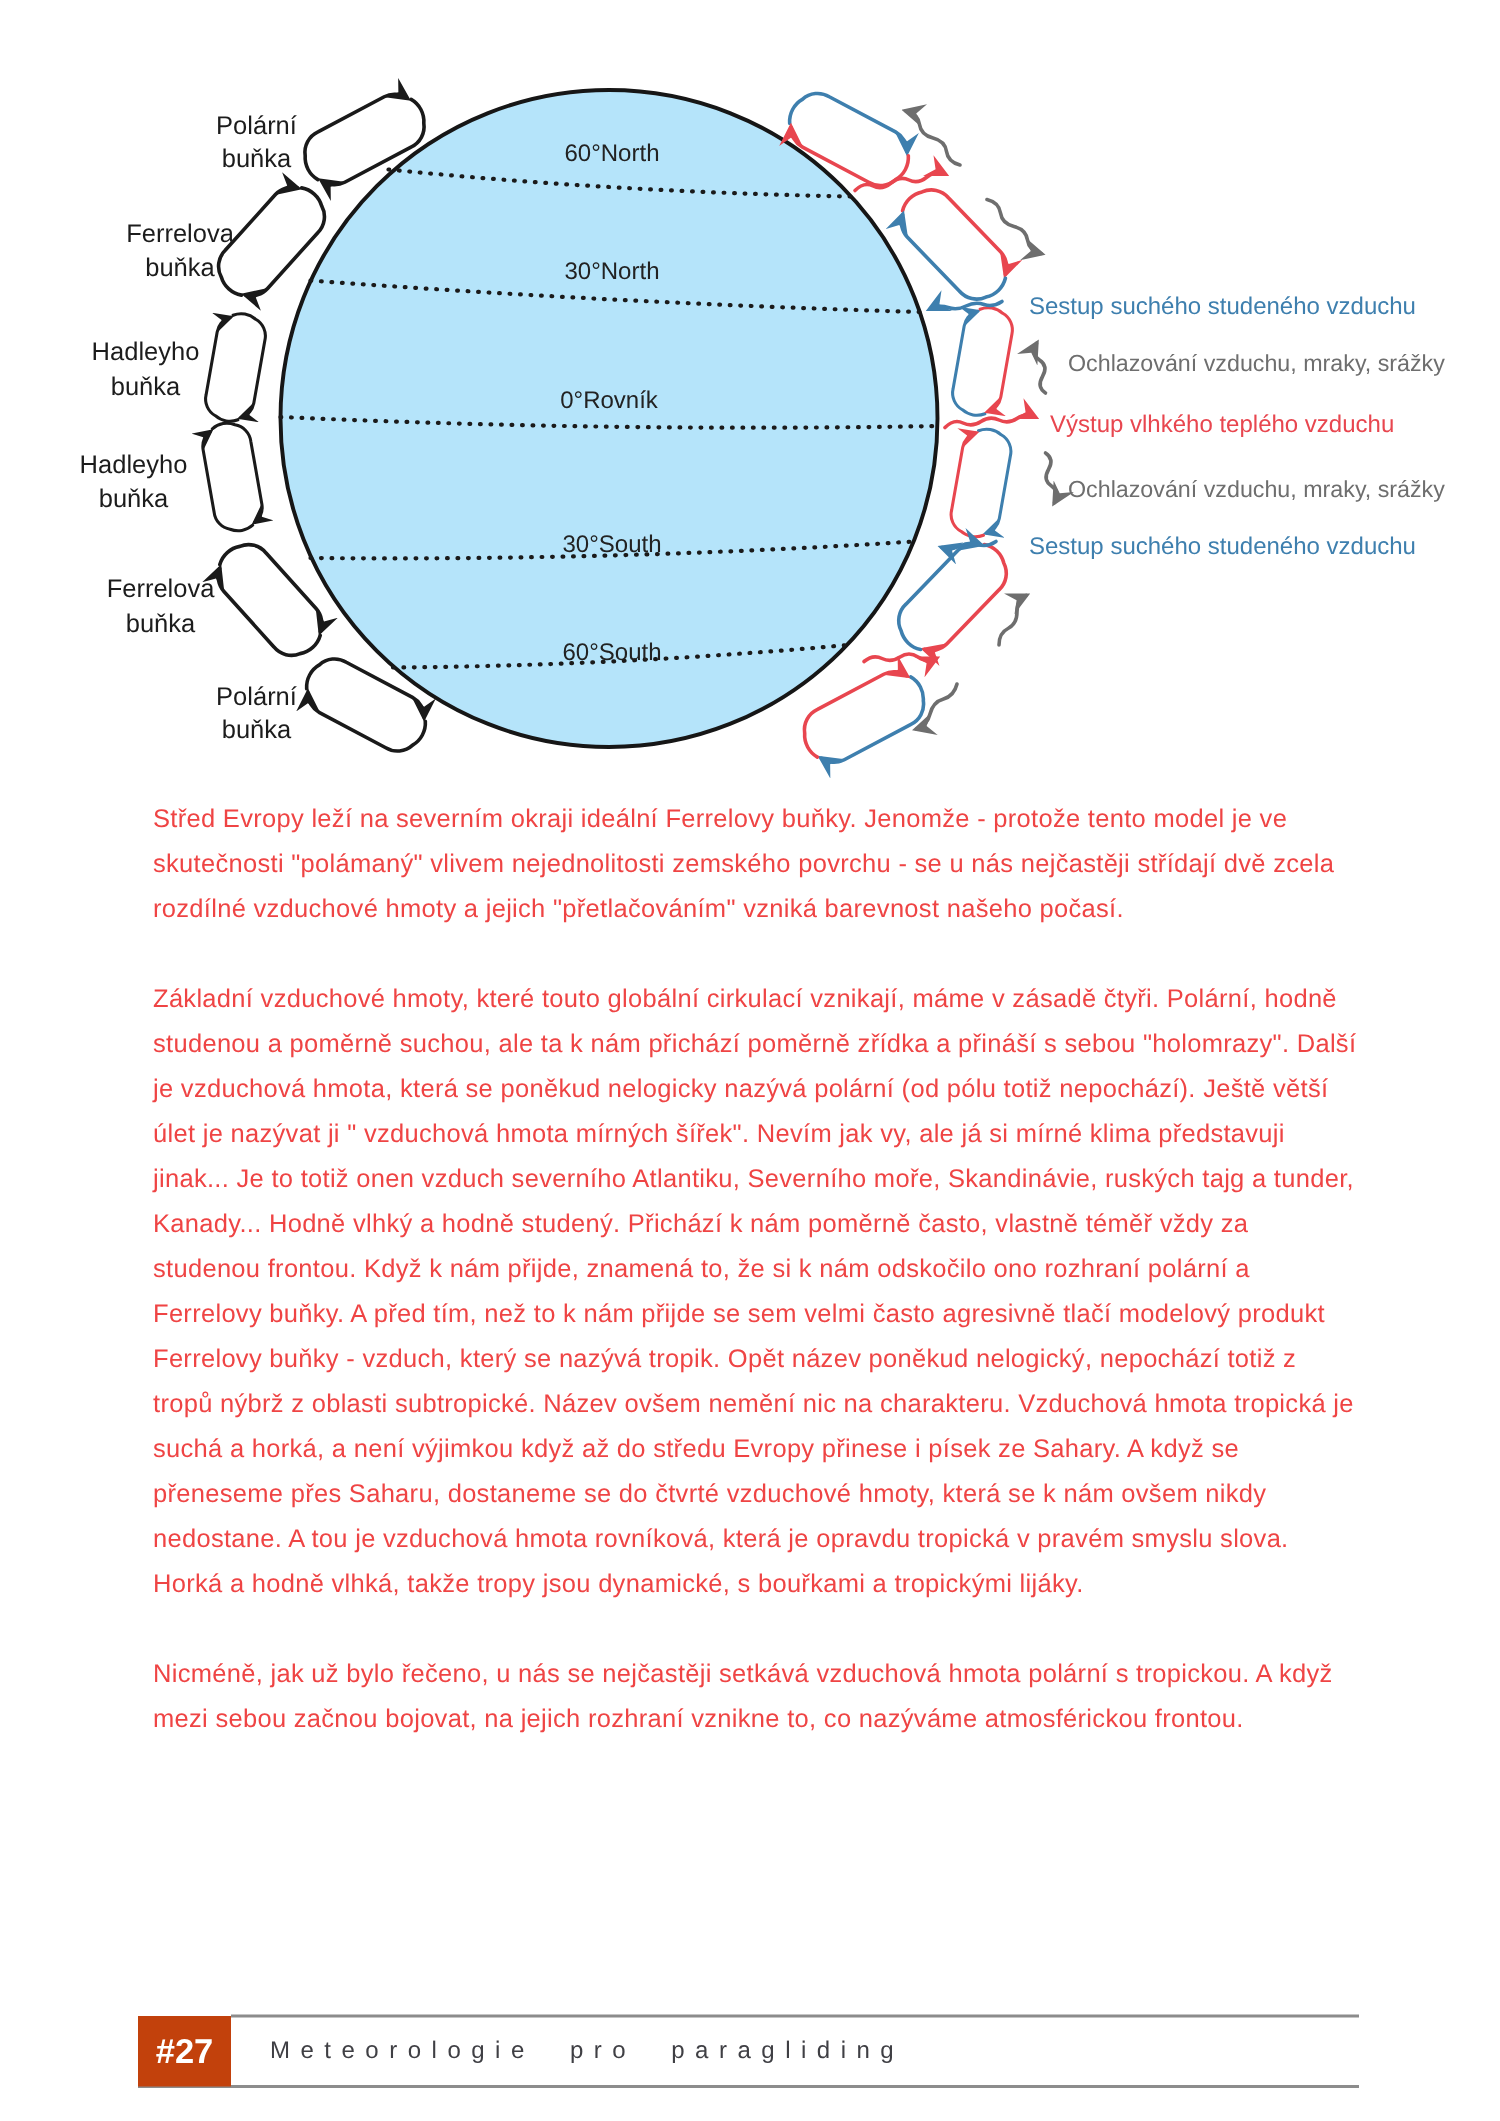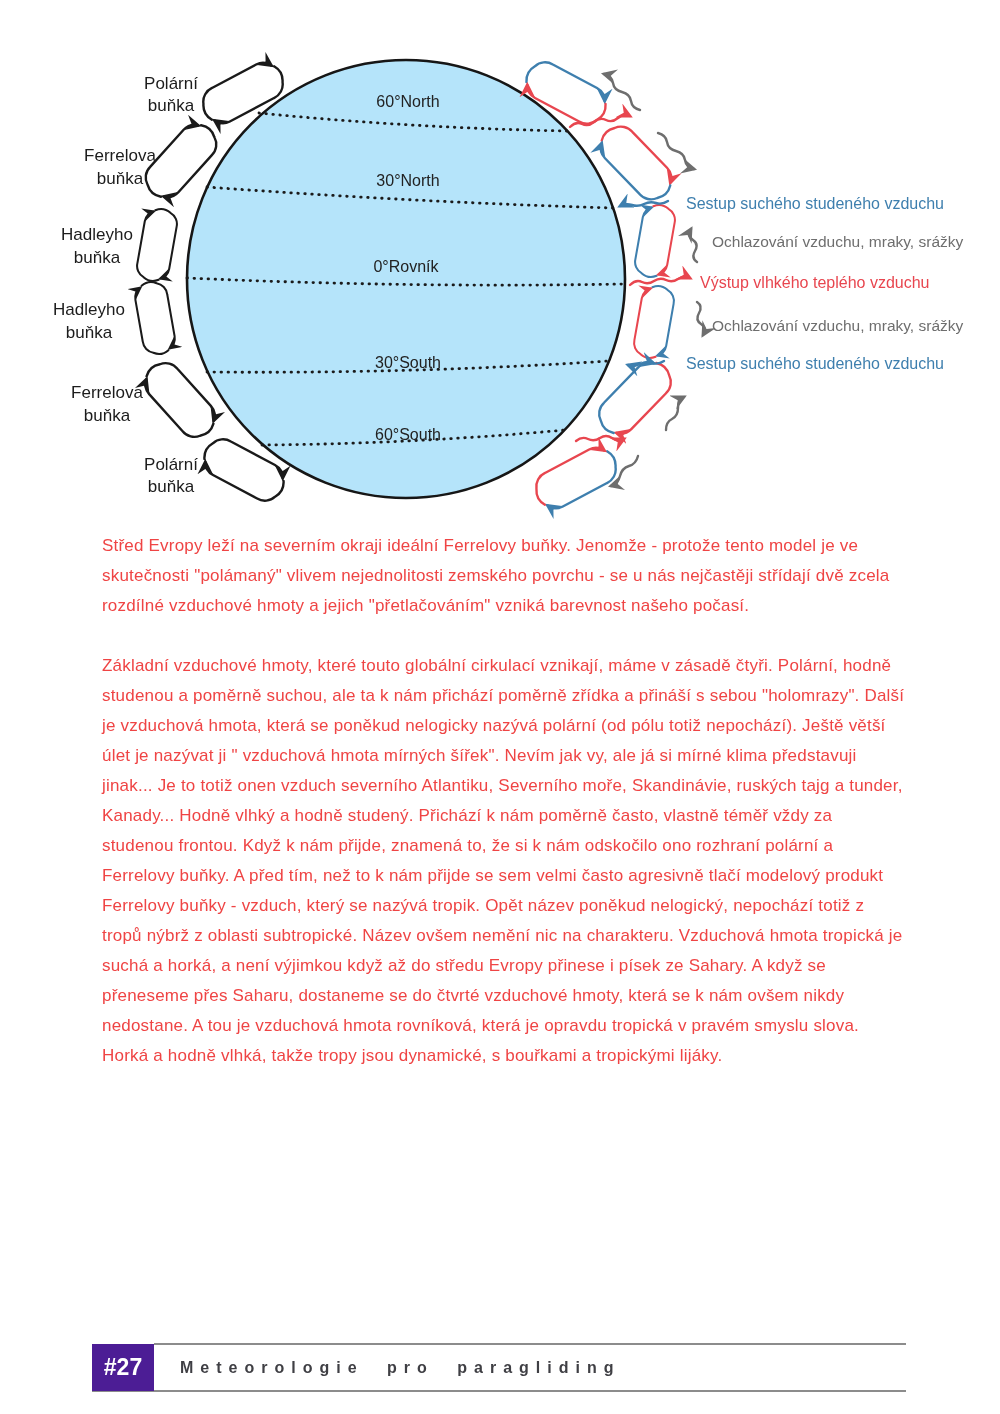--- a/index.html
+++ b/index.html
@@ -19,25 +19,25 @@
   .lblR{font-size:16px;fill:#e8464f;}
   .lblG{font-size:15.5px;fill:#6e6e6e;}
   
   .article{position:absolute;left:102px;top:531px;width:806px;color:#ef4444;
            font-size:17px;line-height:30px;letter-spacing:0.2px;}
   .article p{margin:0 0 30px 0;}
   
   .footer{position:absolute;left:92px;top:1343px;width:814px;height:49px;}
   .footer .rule-top{position:absolute;left:62px;top:0;right:0;height:2px;background:#8c8c8c;}
   .footer .rule-bottom{position:absolute;left:0;bottom:0;right:0;height:2px;background:#8c8c8c;}
-  .footer .badge{position:absolute;left:0;top:1px;width:62px;height:47px;background:#4c1d95;
+  .footer .badge{position:absolute;left:0;top:1px;width:62px;height:47px;background:#c2410c;
                  color:#ffffff;font-weight:bold;font-size:23px;display:flex;
                  align-items:center;justify-content:center;}
   .footer .title{position:absolute;left:88px;top:0;height:49px;display:flex;align-items:center;
-                 font-weight:bold;font-size:16px;letter-spacing:7px;word-spacing:12px;color:#3f3f44;}
+                 font-weight:normal;font-size:16px;letter-spacing:7px;word-spacing:12px;color:#3f3f44;}
 </style>
 </head>
 <body>
 
 <div class="page">
 
   <svg width="1000" height="530" viewBox="0 0 1000 530" style="position:absolute;left:0;top:0;">
     <defs>
       <marker id="ahK" viewBox="0 0 10 10" refX="8" refY="5" markerWidth="6.5" markerHeight="6.5" orient="auto-start-reverse">
         <path d="M0,0 L10,5 L0,10 L3.5,5 z" fill="#1a1a1a"></path>
@@ -161,20 +161,21 @@
       <text class="lblG" x="712" y="247">Ochlazování vzduchu, mraky, srážky</text>
       <text class="lblR" x="700" y="288">Výstup vlhkého teplého vzduchu</text>
       <text class="lblG" x="712" y="331">Ochlazování vzduchu, mraky, srážky</text>
       <text class="lblB" x="686" y="369">Sestup suchého studeného vzduchu</text>
     </g>
   </svg>
 
   <div class="article">
     <p>Střed Evropy leží na severním okraji ideální Ferrelovy buňky. Jenomže - protože tento model je ve skutečnosti "polámaný" vlivem nejednolitosti zemského povrchu - se u nás nejčastěji střídají dvě zcela rozdílné vzduchové hmoty a jejich "přetlačováním" vzniká barevnost našeho počasí.</p>
     <p>Základní vzduchové hmoty, které touto globální cirkulací vznikají, máme v zásadě čtyři. Polární, hodně studenou a poměrně suchou, ale ta k nám přichází poměrně zřídka a přináší s sebou "holomrazy". Další je vzduchová hmota, která se poněkud nelogicky nazývá polární (od pólu totiž nepochází). Ještě větší úlet je nazývat ji " vzduchová hmota mírných šířek". Nevím jak vy, ale já si mírné klima představuji jinak... Je to totiž onen vzduch severního Atlantiku, Severního moře, Skandinávie, ruských tajg a tunder, Kanady... Hodně vlhký a hodně studený. Přichází k nám poměrně často, vlastně téměř vždy za studenou frontou. Když k nám přijde, znamená to, že si k nám odskočilo ono rozhraní polární a Ferrelovy buňky. A před tím, než to k nám přijde se sem velmi často agresivně tlačí modelový produkt Ferrelovy buňky - vzduch, který se nazývá tropik. Opět název poněkud nelogický, nepochází totiž z tropů nýbrž z oblasti subtropické. Název ovšem nemění nic na charakteru. Vzduchová hmota tropická je suchá a horká, a není výjimkou když až do středu Evropy přinese i písek ze Sahary. A když se přeneseme přes Saharu, dostaneme se do čtvrté vzduchové hmoty, která se k nám ovšem nikdy nedostane. A tou je vzduchová hmota rovníková, která je opravdu tropická v pravém smyslu slova. Horká a hodně vlhká, takže tropy jsou dynamické, s bouřkami a tropickými lijáky.</p>
+    <p>Nicméně, jak už bylo řečeno, u nás se nejčastěji setkává vzduchová hmota polární s tropickou. A když mezi sebou začnou bojovat, na jejich rozhraní vznikne to, co nazýváme atmosférickou frontou.</p>
   </div>
 
   <div class="footer">
     <div class="rule-top"></div>
     <div class="rule-bottom"></div>
     <div class="badge">#27</div>
     <div class="title">Meteorologie pro paragliding</div>
   </div>
 
 </div>

